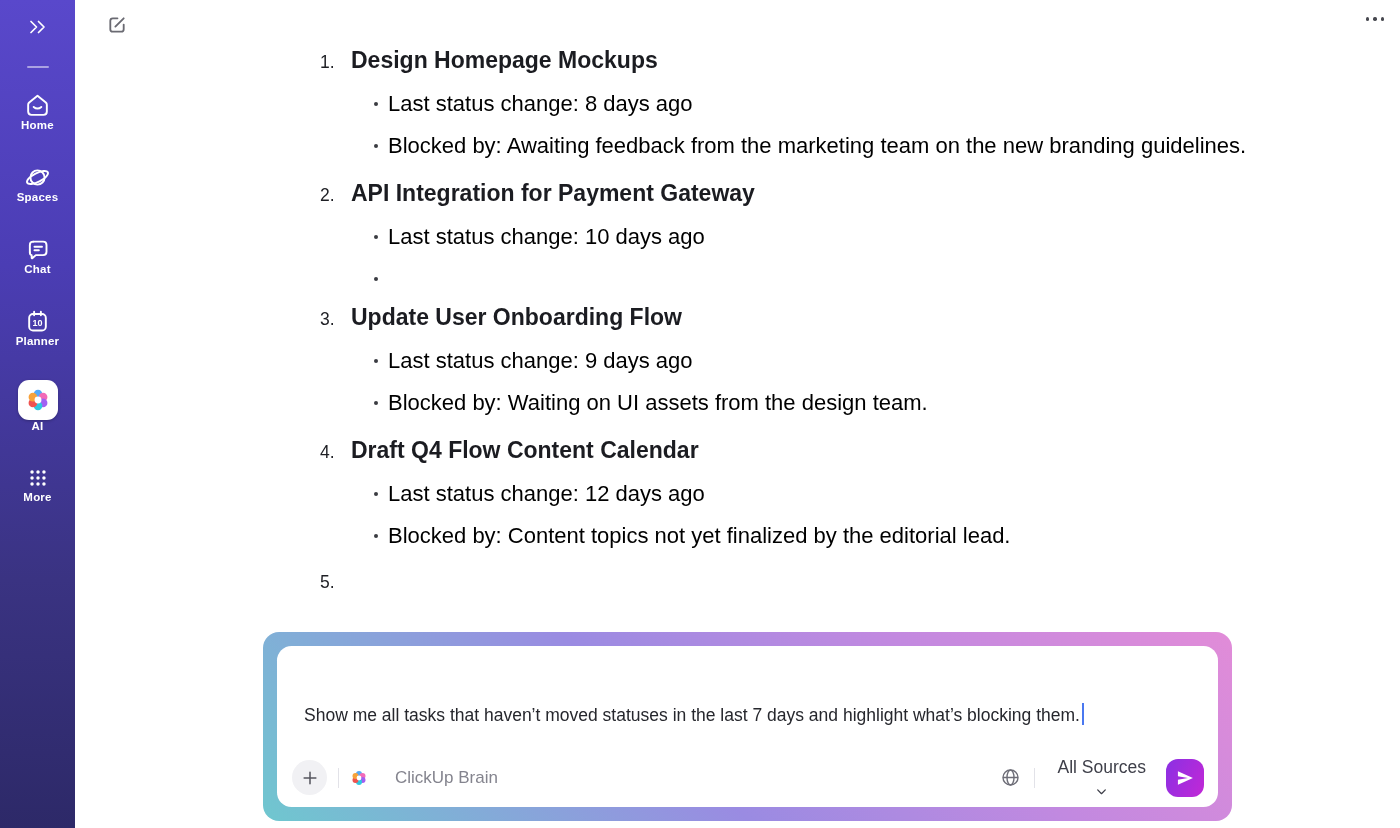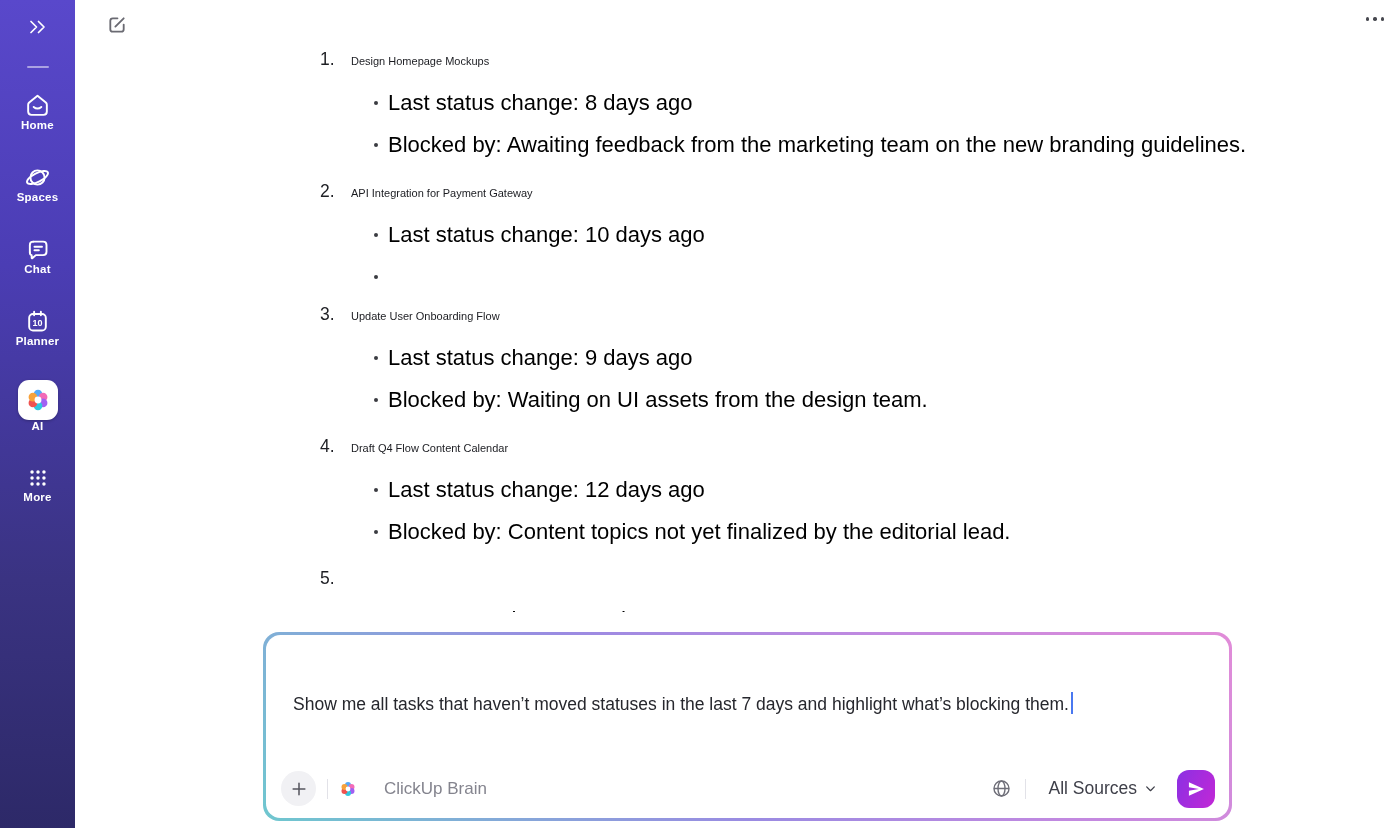--- a/index.html
+++ b/index.html
@@ -33,53 +33,53 @@
     cursor:pointer; }
   .more-menu { position:absolute; right:13px; top:12px; width:24px; height:14px;
     display:flex; gap:4px; align-items:center; justify-content:center; cursor:pointer; }
   .more-menu i { width:3.4px; height:3.4px; border-radius:50%; background:#47484f; }
 
   
   .tasks { position:absolute; left:245px; top:49px; right:60px; }
   .task { margin-bottom:25px; }
   .task-head { display:flex; align-items:baseline; }
   .task-num { width:31px; flex:0 0 31px; font-size:17.5px; color:#1e1f24; }
-  .task-title { font-size:11px; font-weight:normal; color:#1b1c21; line-height:22px; }
+  .task-title { font-size:23px; font-weight:bold; color:#1b1c21; line-height:22px; }
   .bullet { display:flex; align-items:flex-start; margin-left:54px; margin-top:20px;
     font-size:22px; color:#000000; line-height:22px; }
   .bullet:first-of-type { margin-top:14px; }
   .bullet-dot { width:4px; height:4px; flex:0 0 4px; border-radius:50%;
     background:#3a3b41; margin:9px 10px 0 0; }
 
   .bottom-mask { position:absolute; left:0; right:0; top:612px; bottom:0;
     background:#fff; z-index:5; }
 
   
   .composer { position:fixed; left:263px; top:632px; width:969px; height:189px;
-    z-index:30; border-radius:16px; padding:3px;
+    z-index:30; border-radius:16px; padding:14px;
     background:linear-gradient(225deg,#e18cd8 0%,#c289e0 30%,#9a8be2 58%,#6fc7cf 100%); }
   .composer-inner { width:100%; height:100%; background:#fff; border-radius:14.5px;
     position:relative; overflow:hidden; }
   .composer-text { position:absolute; left:27px; right:27px; top:57px;
     font-size:17.5px; color:#26272d; line-height:24px; outline:none; }
   .caret { display:inline-block; width:2px; height:22px; background:#4a78f0;
     vertical-align:-4px; margin-left:2px; }
   .composer-toolbar { position:absolute; left:15px; right:14px; bottom:11px;
     height:37px; display:flex; align-items:center; }
   .plus-btn { width:35px; height:35px; border-radius:50%; background:#f1f1f4;
     border:none; display:flex; align-items:center; justify-content:center;
     cursor:pointer; }
   .tb-divider { width:1px; height:20px; background:#e2e2e8; margin:0 11px; }
   .brain-chip { display:flex; align-items:center; gap:27px; cursor:pointer; }
   .brain-label { font-size:17px; color:#84848e; }
   .tb-spacer { flex:1; }
   .globe-btn { width:26px; height:26px; border:none; background:transparent;
     display:flex; align-items:center; justify-content:center; cursor:pointer; }
   .sources-btn { display:flex; align-items:center; gap:7px; border:none;
-    background:transparent; cursor:pointer; margin:0 20px 0 11px; }
+    background:transparent; cursor:pointer; margin:0 20px 0 11px;flex-direction:column; }
   .sources-label { font-size:17.5px; color:#3e3f49; }
   .send-btn { width:38px; height:38px; border:none; border-radius:12px;
     background:linear-gradient(115deg,#8b30e3 0%,#c228d6 100%);
     display:flex; align-items:center; justify-content:center; cursor:pointer; }
 </style>
 </head>
 <body>
 
 <div class="sidebar">
   <div class="collapse-btn">

